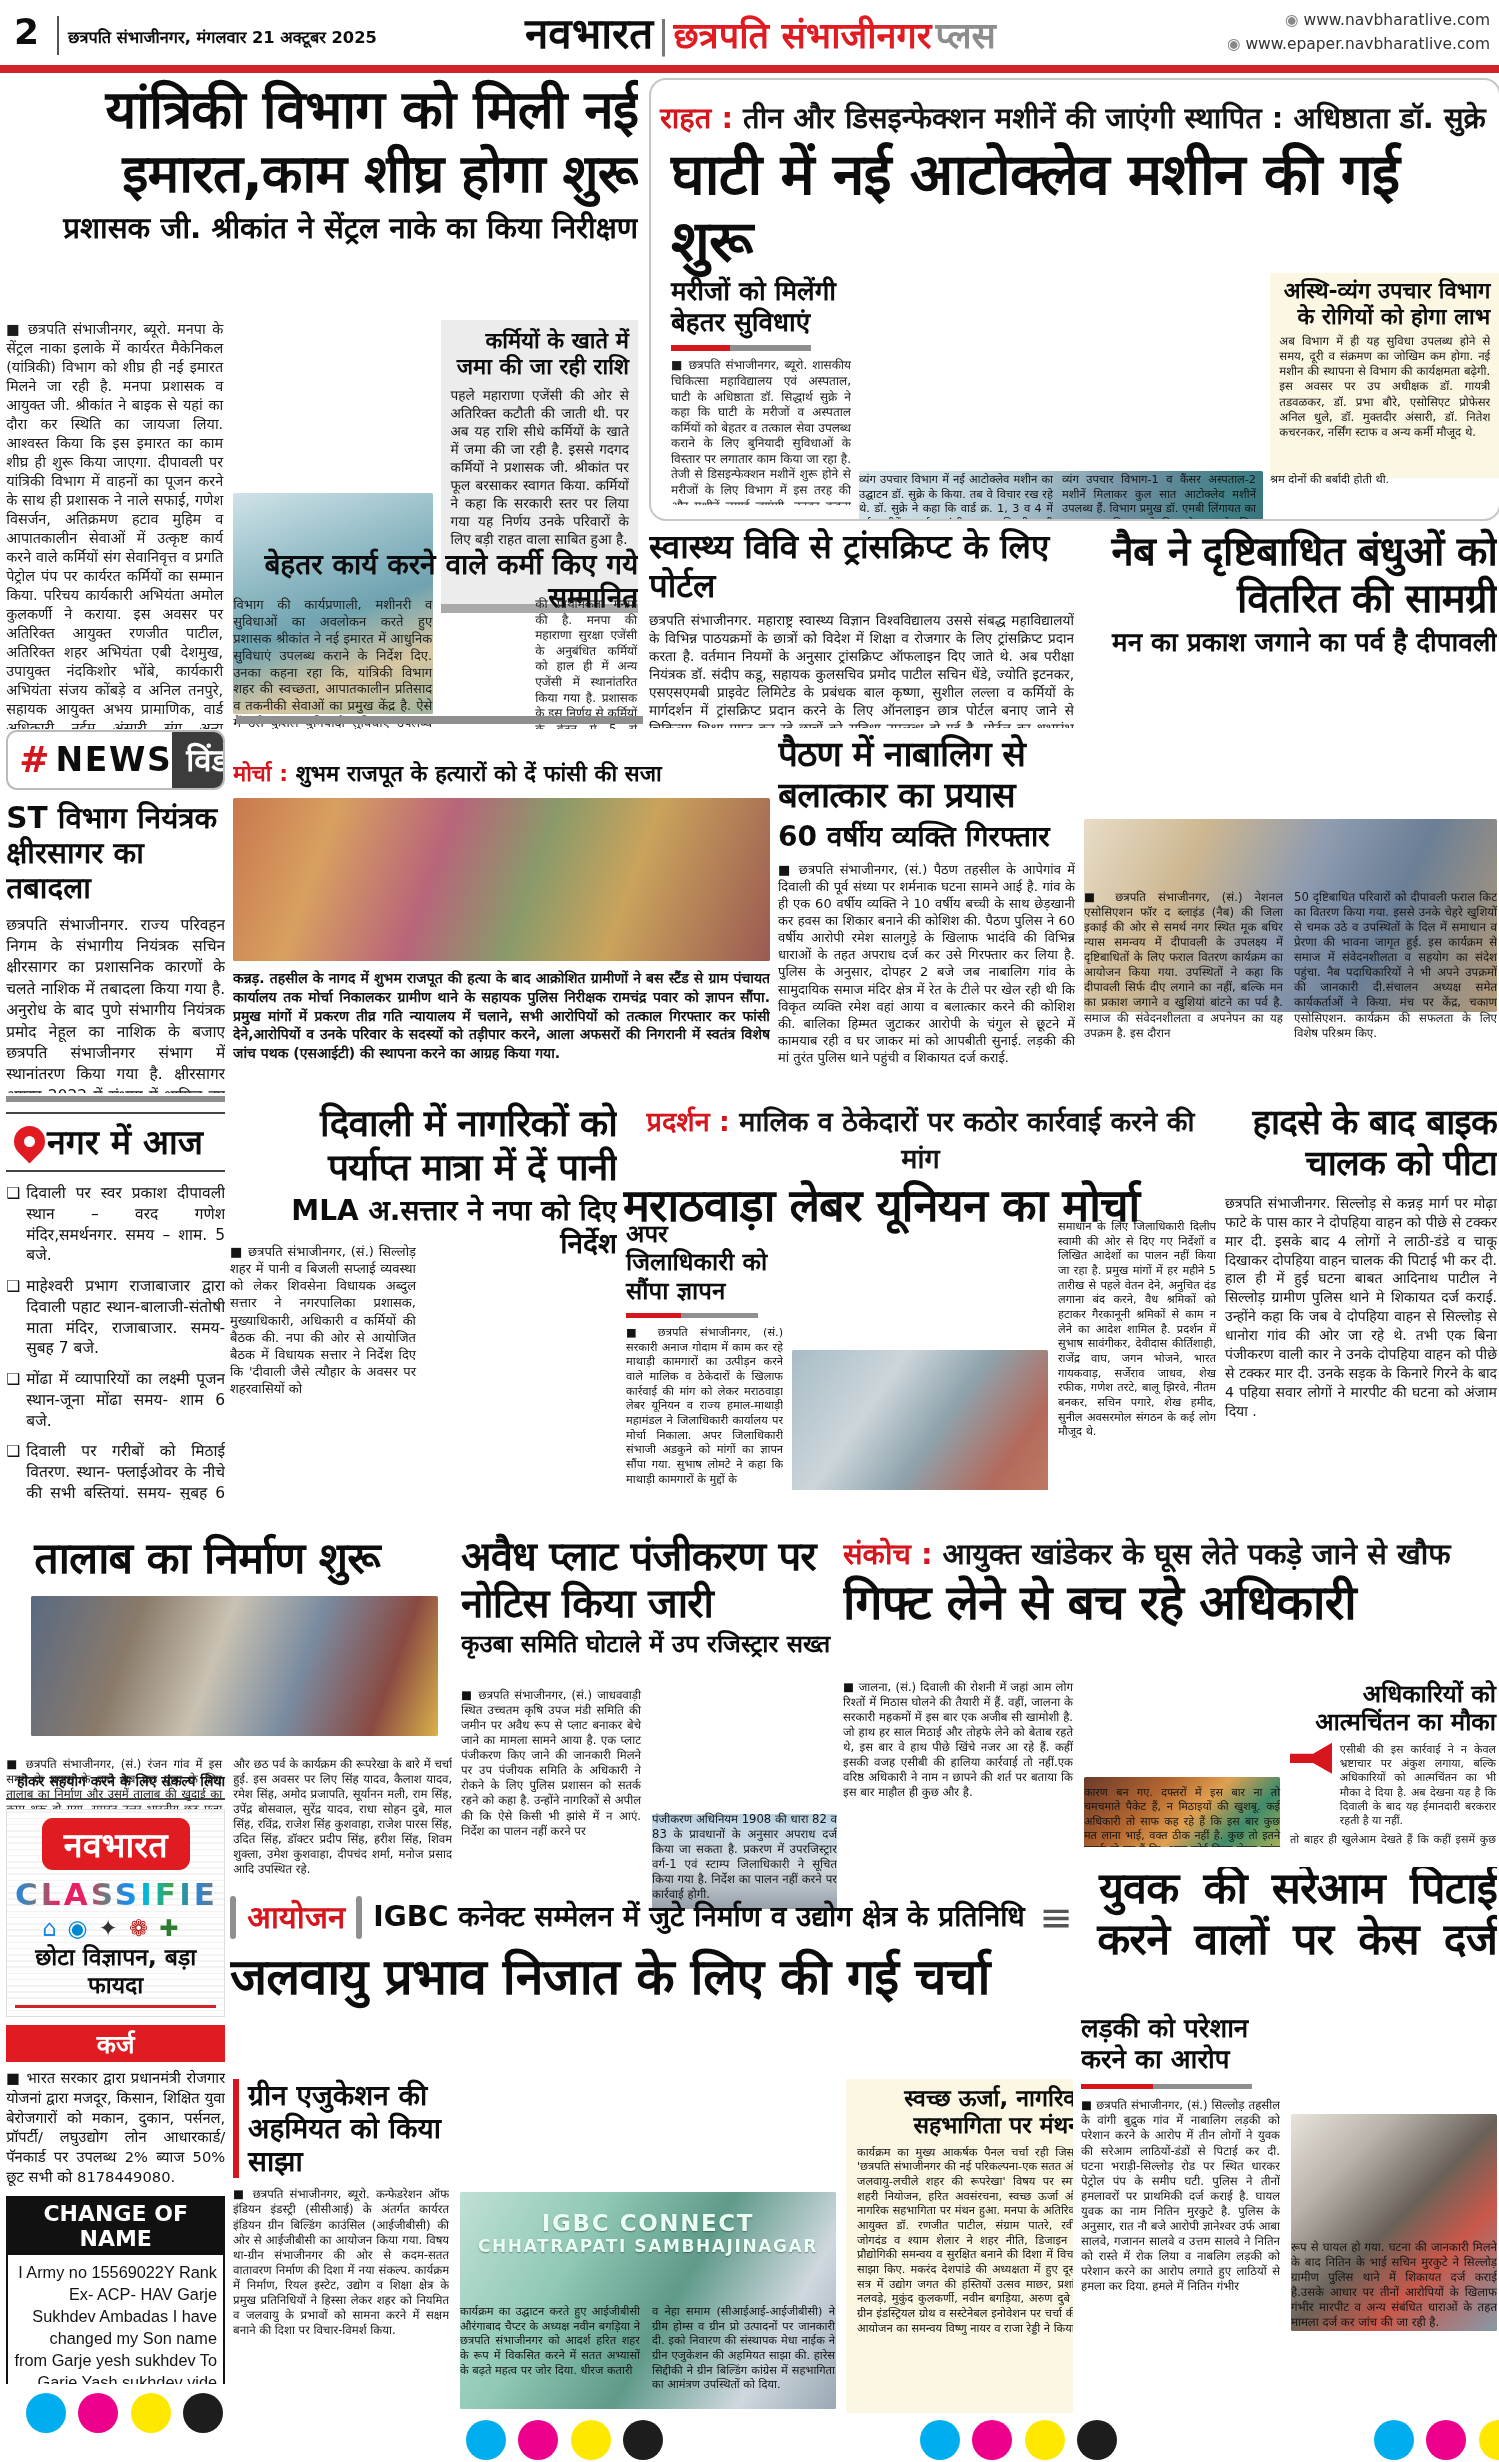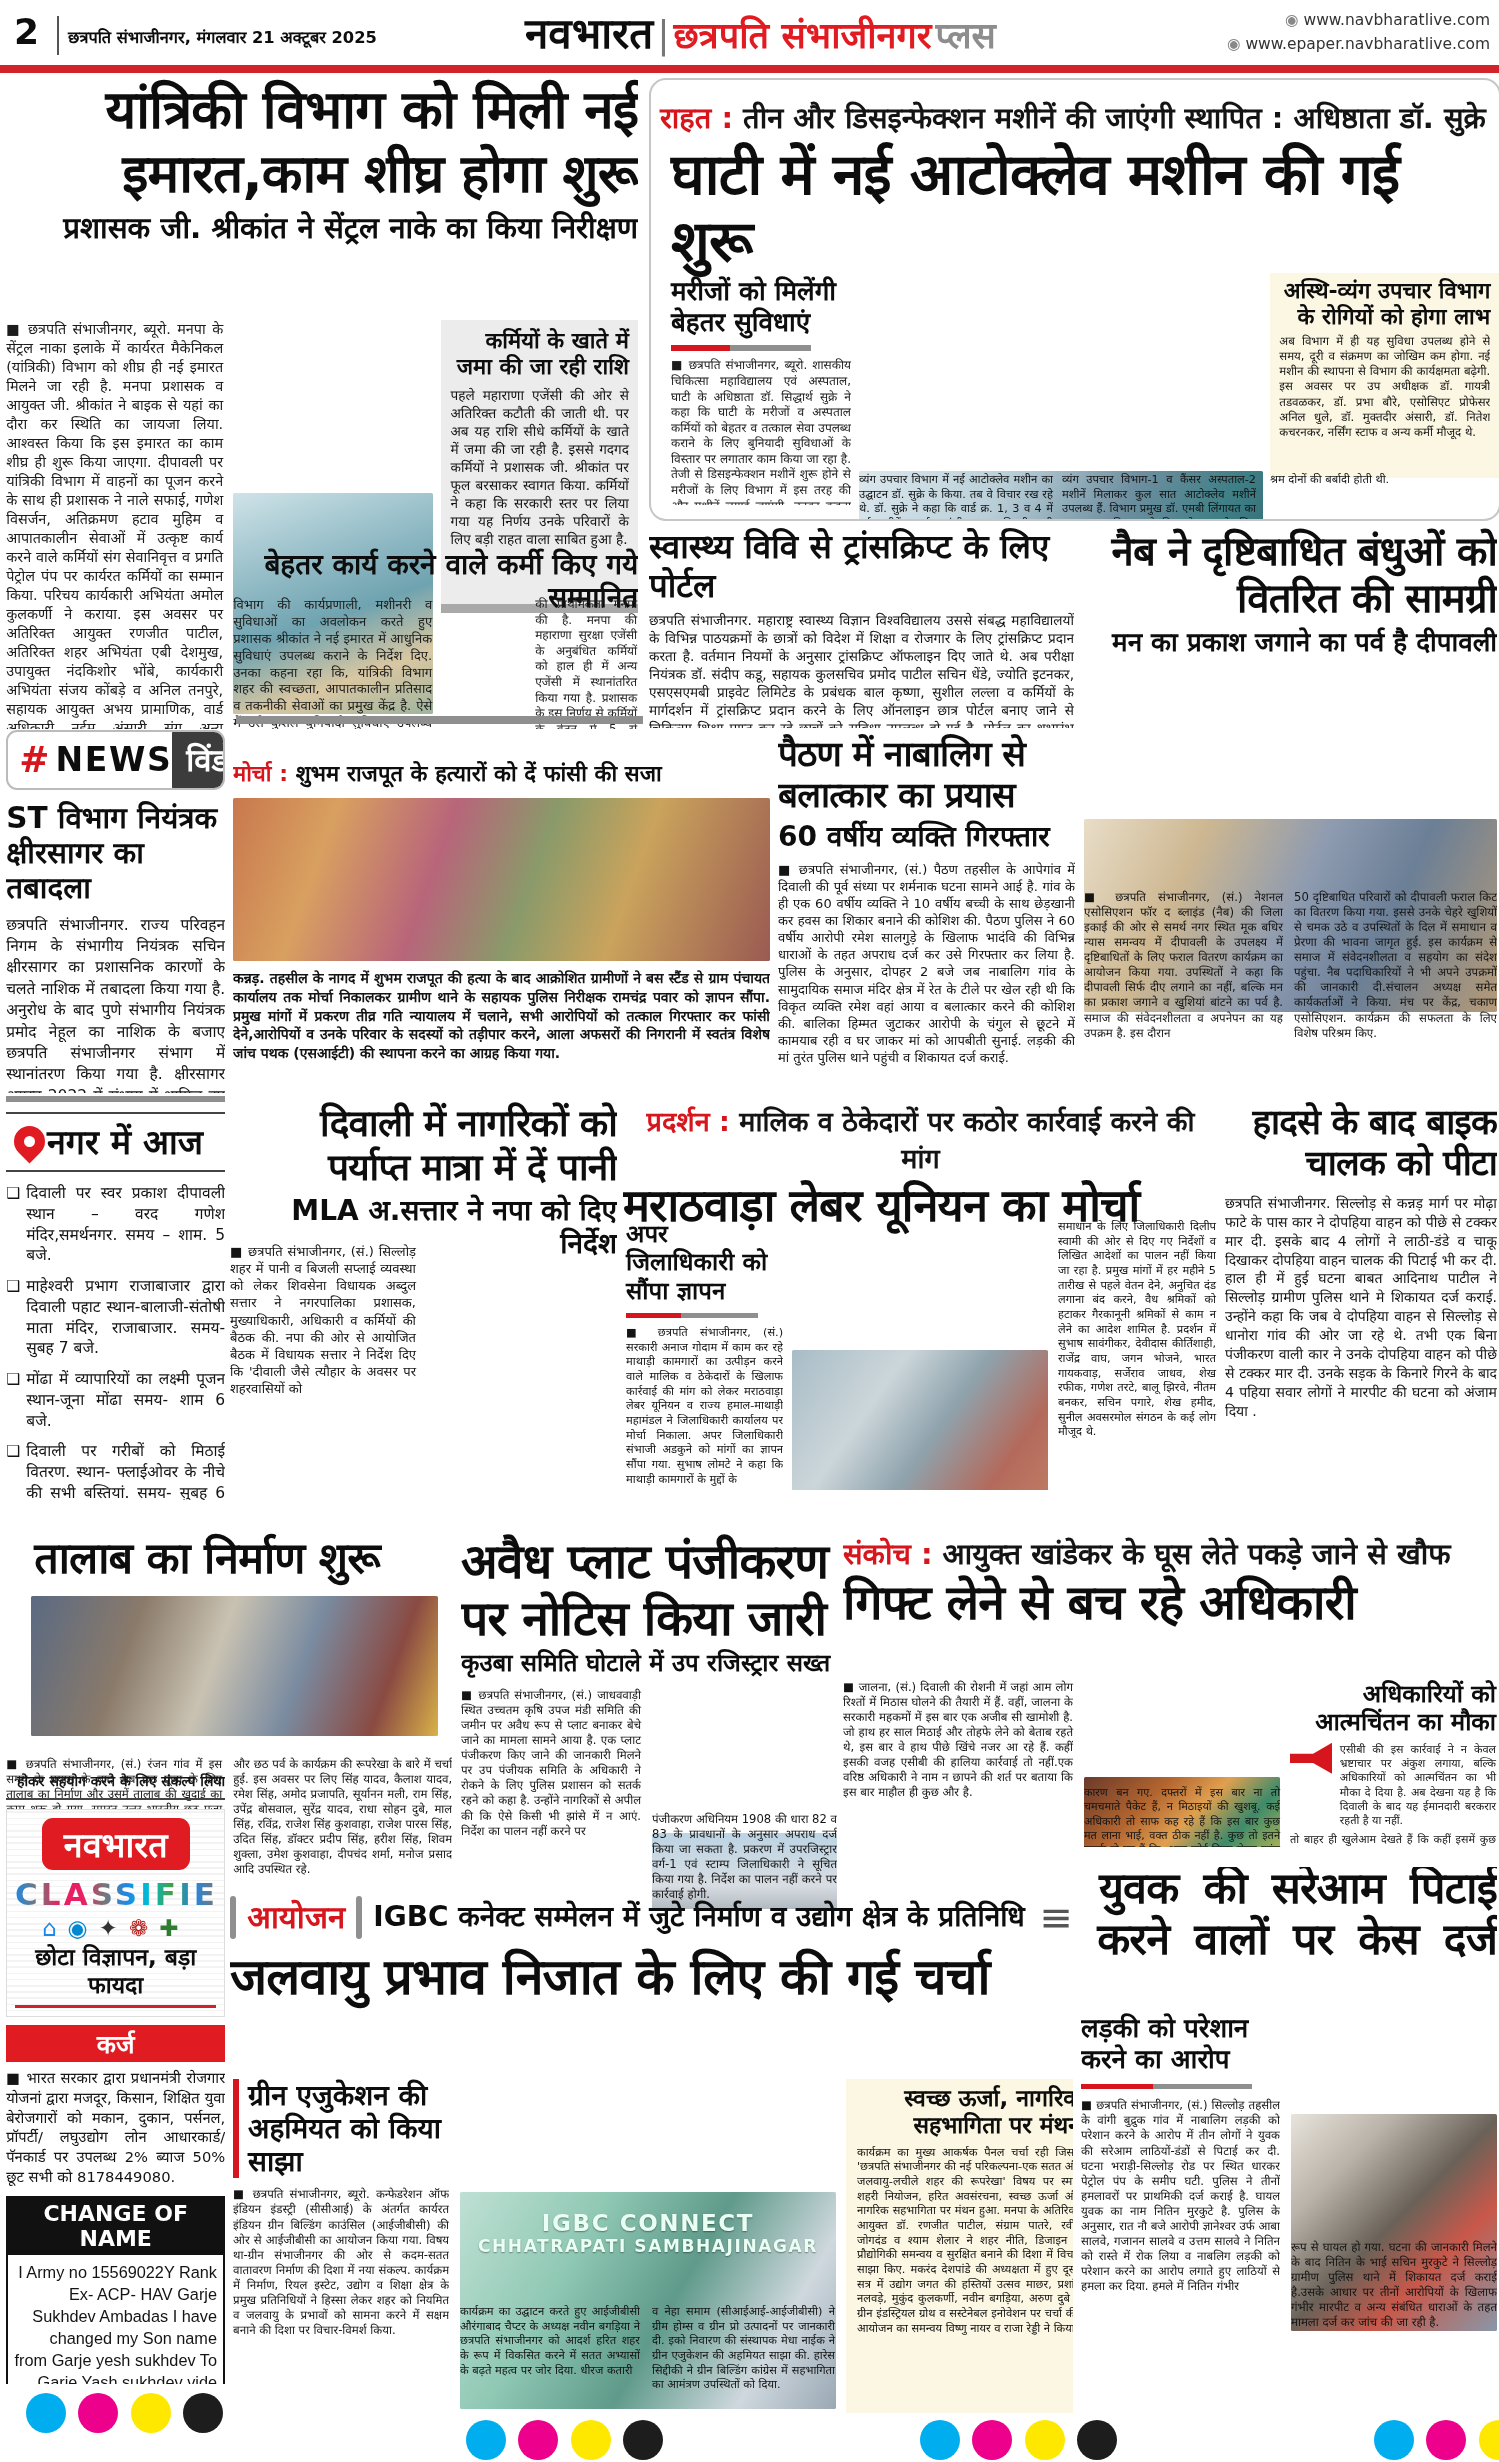--- a/index.html
+++ b/index.html
@@ -187,21 +187,21 @@
   </div>
 
   <div class="abs ov" style="left:6.2px;top:1533px;width:446px;height:376px;">
     <div class="hd" style="font-size:43px;letter-spacing:-0.8px;padding-left:28px;">तालाब का निर्माण शुरू</div>
     <div class="photo" style="margin:12.4px 0 0 25px;width:407px;height:140px;background:linear-gradient(110deg,#5a6a82 0%,#8a7a6a 25%,#c9c2b2 45%,#7a8ba0 65%,#8a4a42 85%,#d9b24a 100%);"></div>
     <div class="abs jt mini" style="left:0;top:224px;width:216px;height:43px;font-size:11.6px;">■ छत्रपति संभाजीनगर, (सं.) रंजन गांव में इस समय के प्रयास के बाद अब छठ पूजा के लिए तालाब का निर्माण और उसमें तालाब की खुदाई का काम शुरू हो गया. समस्त उत्तर भारतीय छठ पूजा की तैयारी को लेकर भारी संख्या में छठ तालाब पर उपस्थित होकर सहयोग करने के लिए संकल्प लिया</div>
     <div class="abs jt mini" style="left:227px;top:224px;width:219px;height:152px;font-size:11.6px;">और छठ पर्व के कार्यक्रम की रूपरेखा के बारे में चर्चा हुई. इस अवसर पर लिए सिंह यादव, कैलाश यादव, रमेश सिंह, अमोद प्रजापति, सूर्यानन मली, राम सिंह, उपेंद्र बोसवाल, सुरेंद्र यादव, राधा सोहन दुबे, माल सिंह, रविंद्र, राजेश सिंह कुशवाहा, राजेश पारस सिंह, उदित सिंह, डॉक्टर प्रदीप सिंह, हरीश सिंह, शिवम शुक्ला, उमेश कुशवाहा, दीपचंद शर्मा, मनोज प्रसाद आदि उपस्थित रहे.</div>
   </div>
 
   <div class="abs ov" style="left:461px;top:1533px;width:376px;height:376px;">
-    <div class="hd" style="font-size:48px;letter-spacing:-0.8px;">अवैध प्लाट पंजीकरण पर नोटिस किया जारी</div>
+    <div class="hd" style="font-size:40px;letter-spacing:-0.8px;">अवैध प्लाट पंजीकरण पर नोटिस किया जारी</div>
     <div class="hd" style="font-size:24px;margin-top:3.1px;">कृउबा समिति घोटाले में उप रजिस्ट्रार सख्त</div>
     <div class="abs jt mini" style="left:0;top:155px;width:180px;height:221px;font-size:11.6px;">■ छत्रपति संभाजीनगर, (सं.) जाधववाड़ी स्थित उच्चतम कृषि उपज मंडी समिति की जमीन पर अवैध रूप से प्लाट बनाकर बेचे जाने का मामला सामने आया है. एक प्लाट पंजीकरण किए जाने की जानकारी मिलने पर उप पंजीयक समिति के अधिकारी ने रोकने के लिए पुलिस प्रशासन को सतर्क रहने को कहा है. उन्होंने नागरिकों से अपील की कि ऐसे किसी भी झांसे में न आएं. निर्देश का पालन नहीं करने पर</div>
     <div class="abs photo" style="left:191px;top:155px;width:185px;height:116px;background:linear-gradient(180deg,#bcd4e4 0%,#d8dde2 45%,#a9b2ba 70%,#7d8790 100%);"></div>
     <div class="abs jt mini" style="left:191px;top:279px;width:185px;height:97px;font-size:11.6px;">पंजीकरण अधिनियम 1908 की धारा 82 व 83 के प्रावधानों के अनुसार अपराध दर्ज किया जा सकता है. प्रकरण में उपरजिस्ट्रार वर्ग-1 एवं स्टाम्प जिलाधिकारी ने सूचित किया गया है. निर्देश का पालन नहीं करने पर कार्रवाई होगी.</div>
   </div>
 
   <div class="abs ov" style="left:843px;top:1533px;width:654px;height:314px;">
     <div class="kick" style="font-size:29px;">
       <span class="red">संकोच :</span>
       <span>आयुक्त खांडेकर के घूस लेते पकड़े जाने से खौफ</span>

